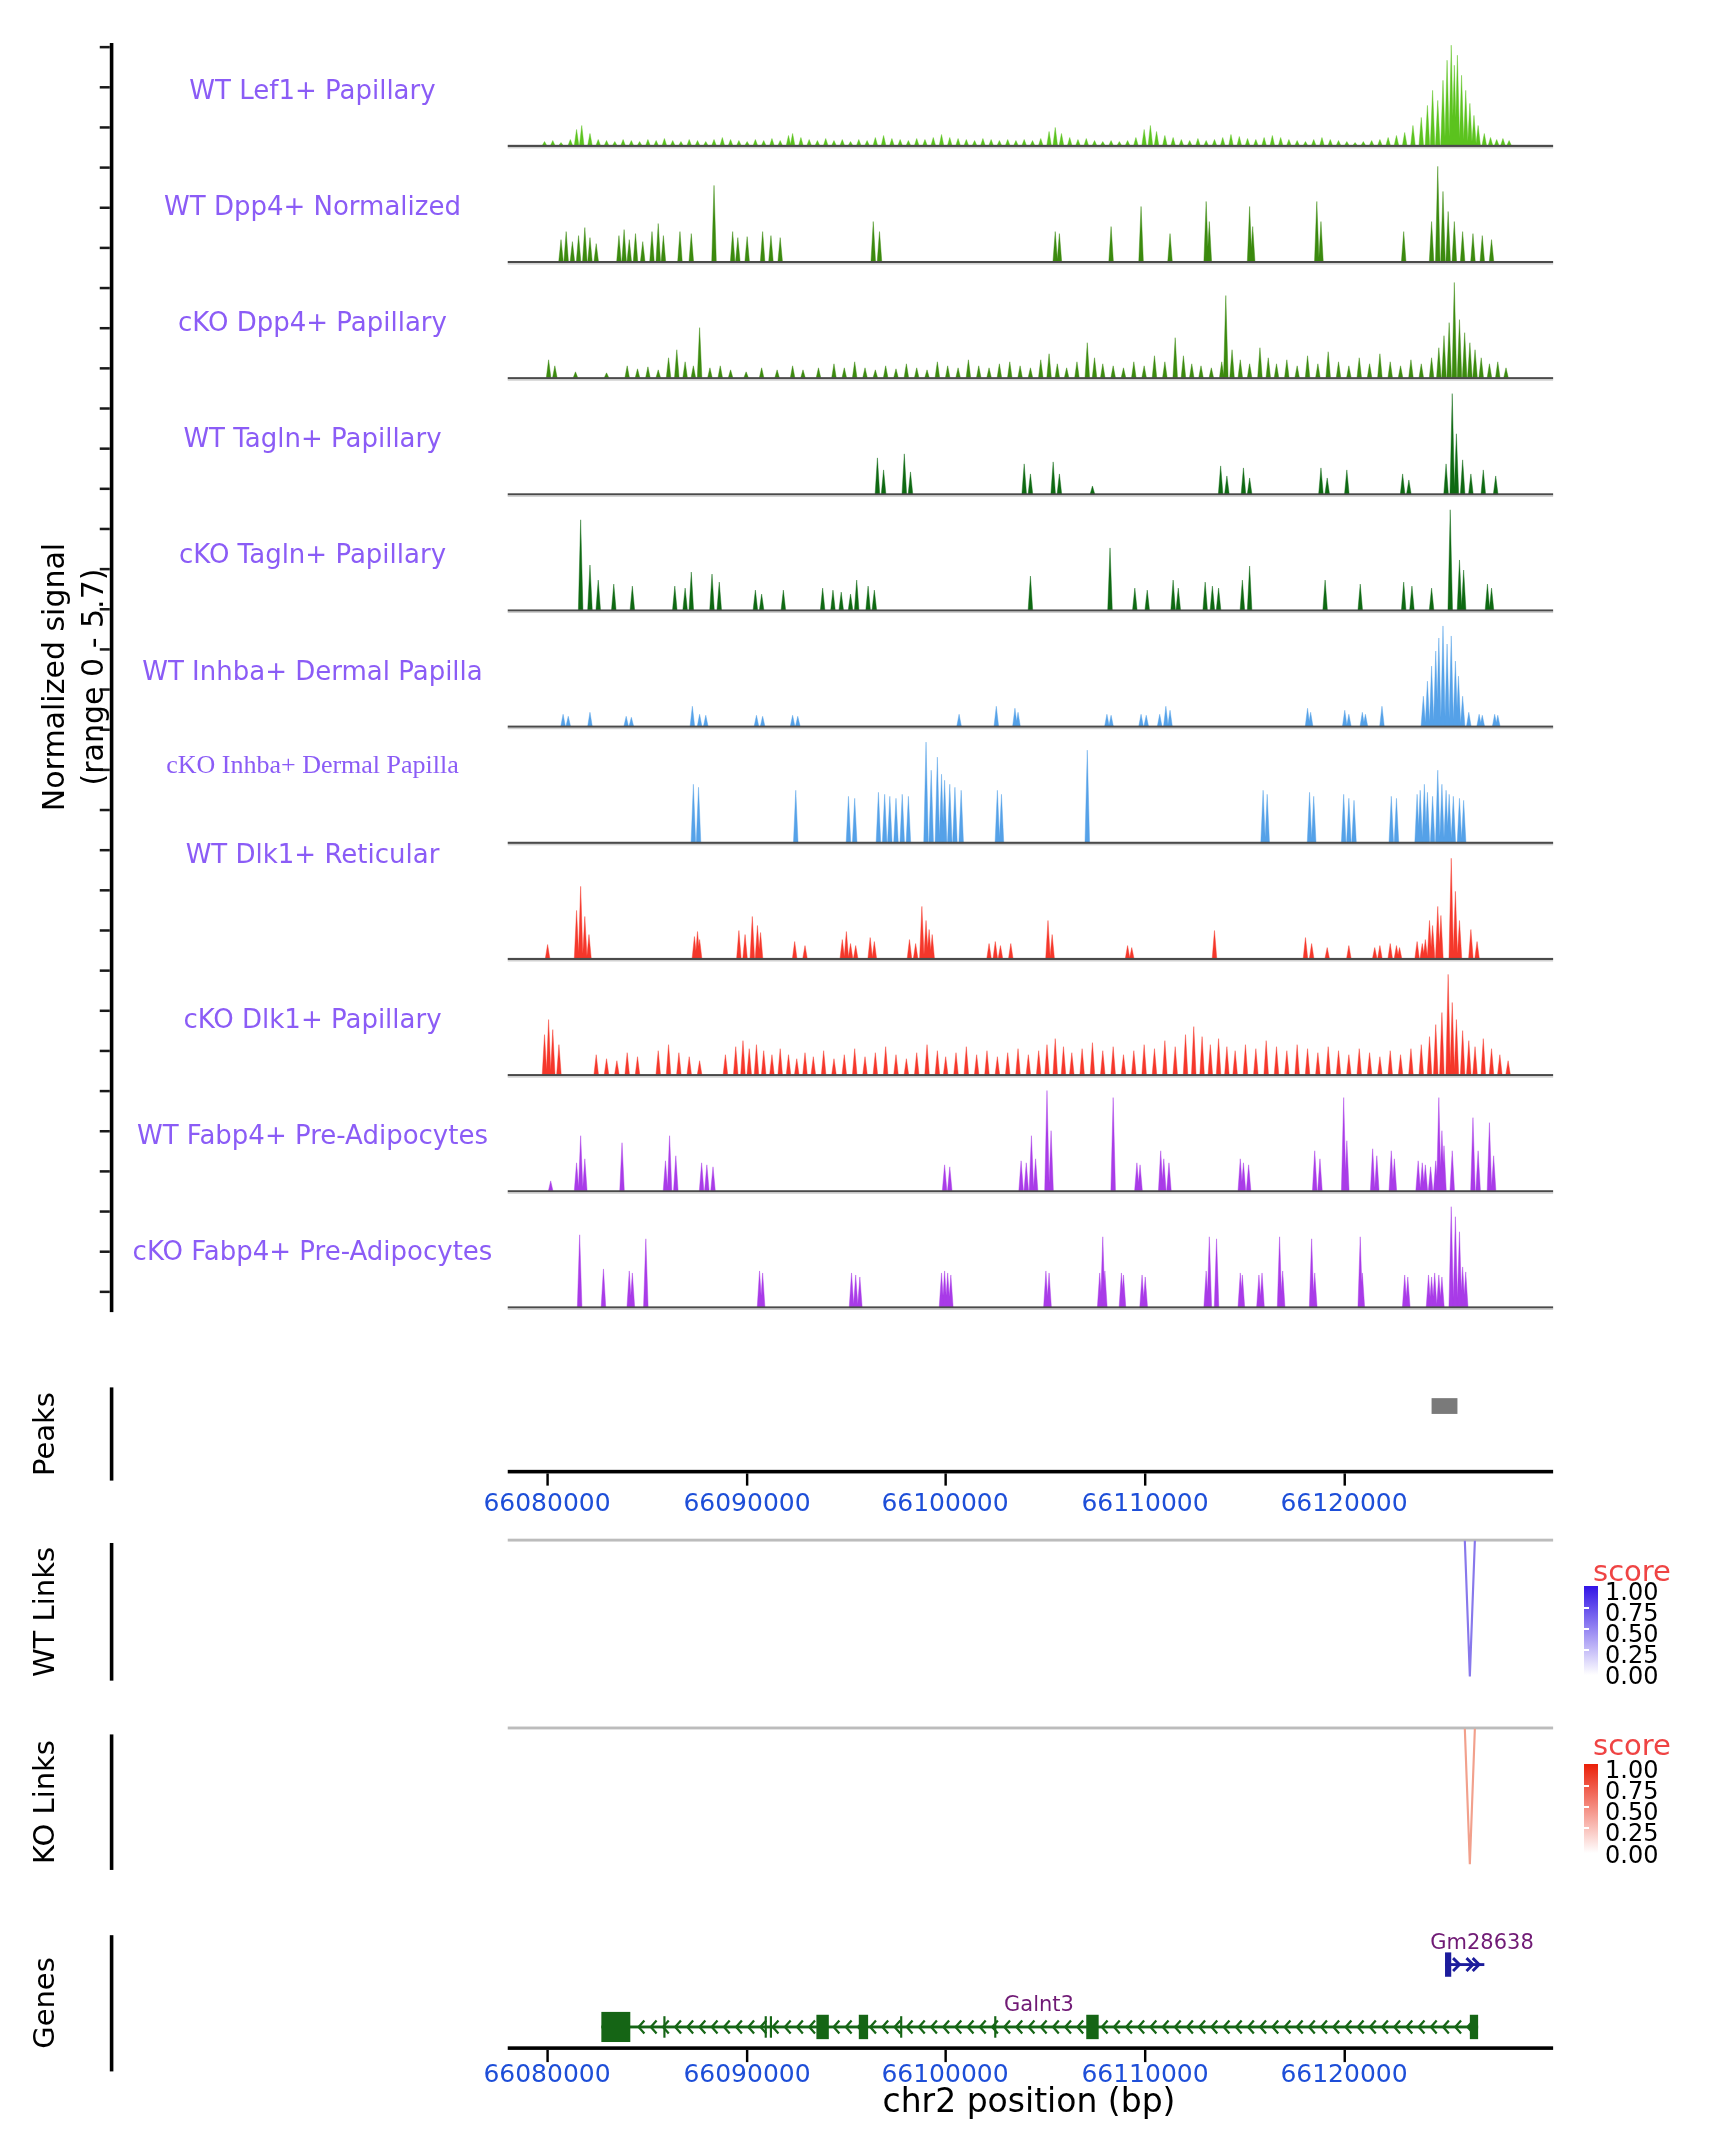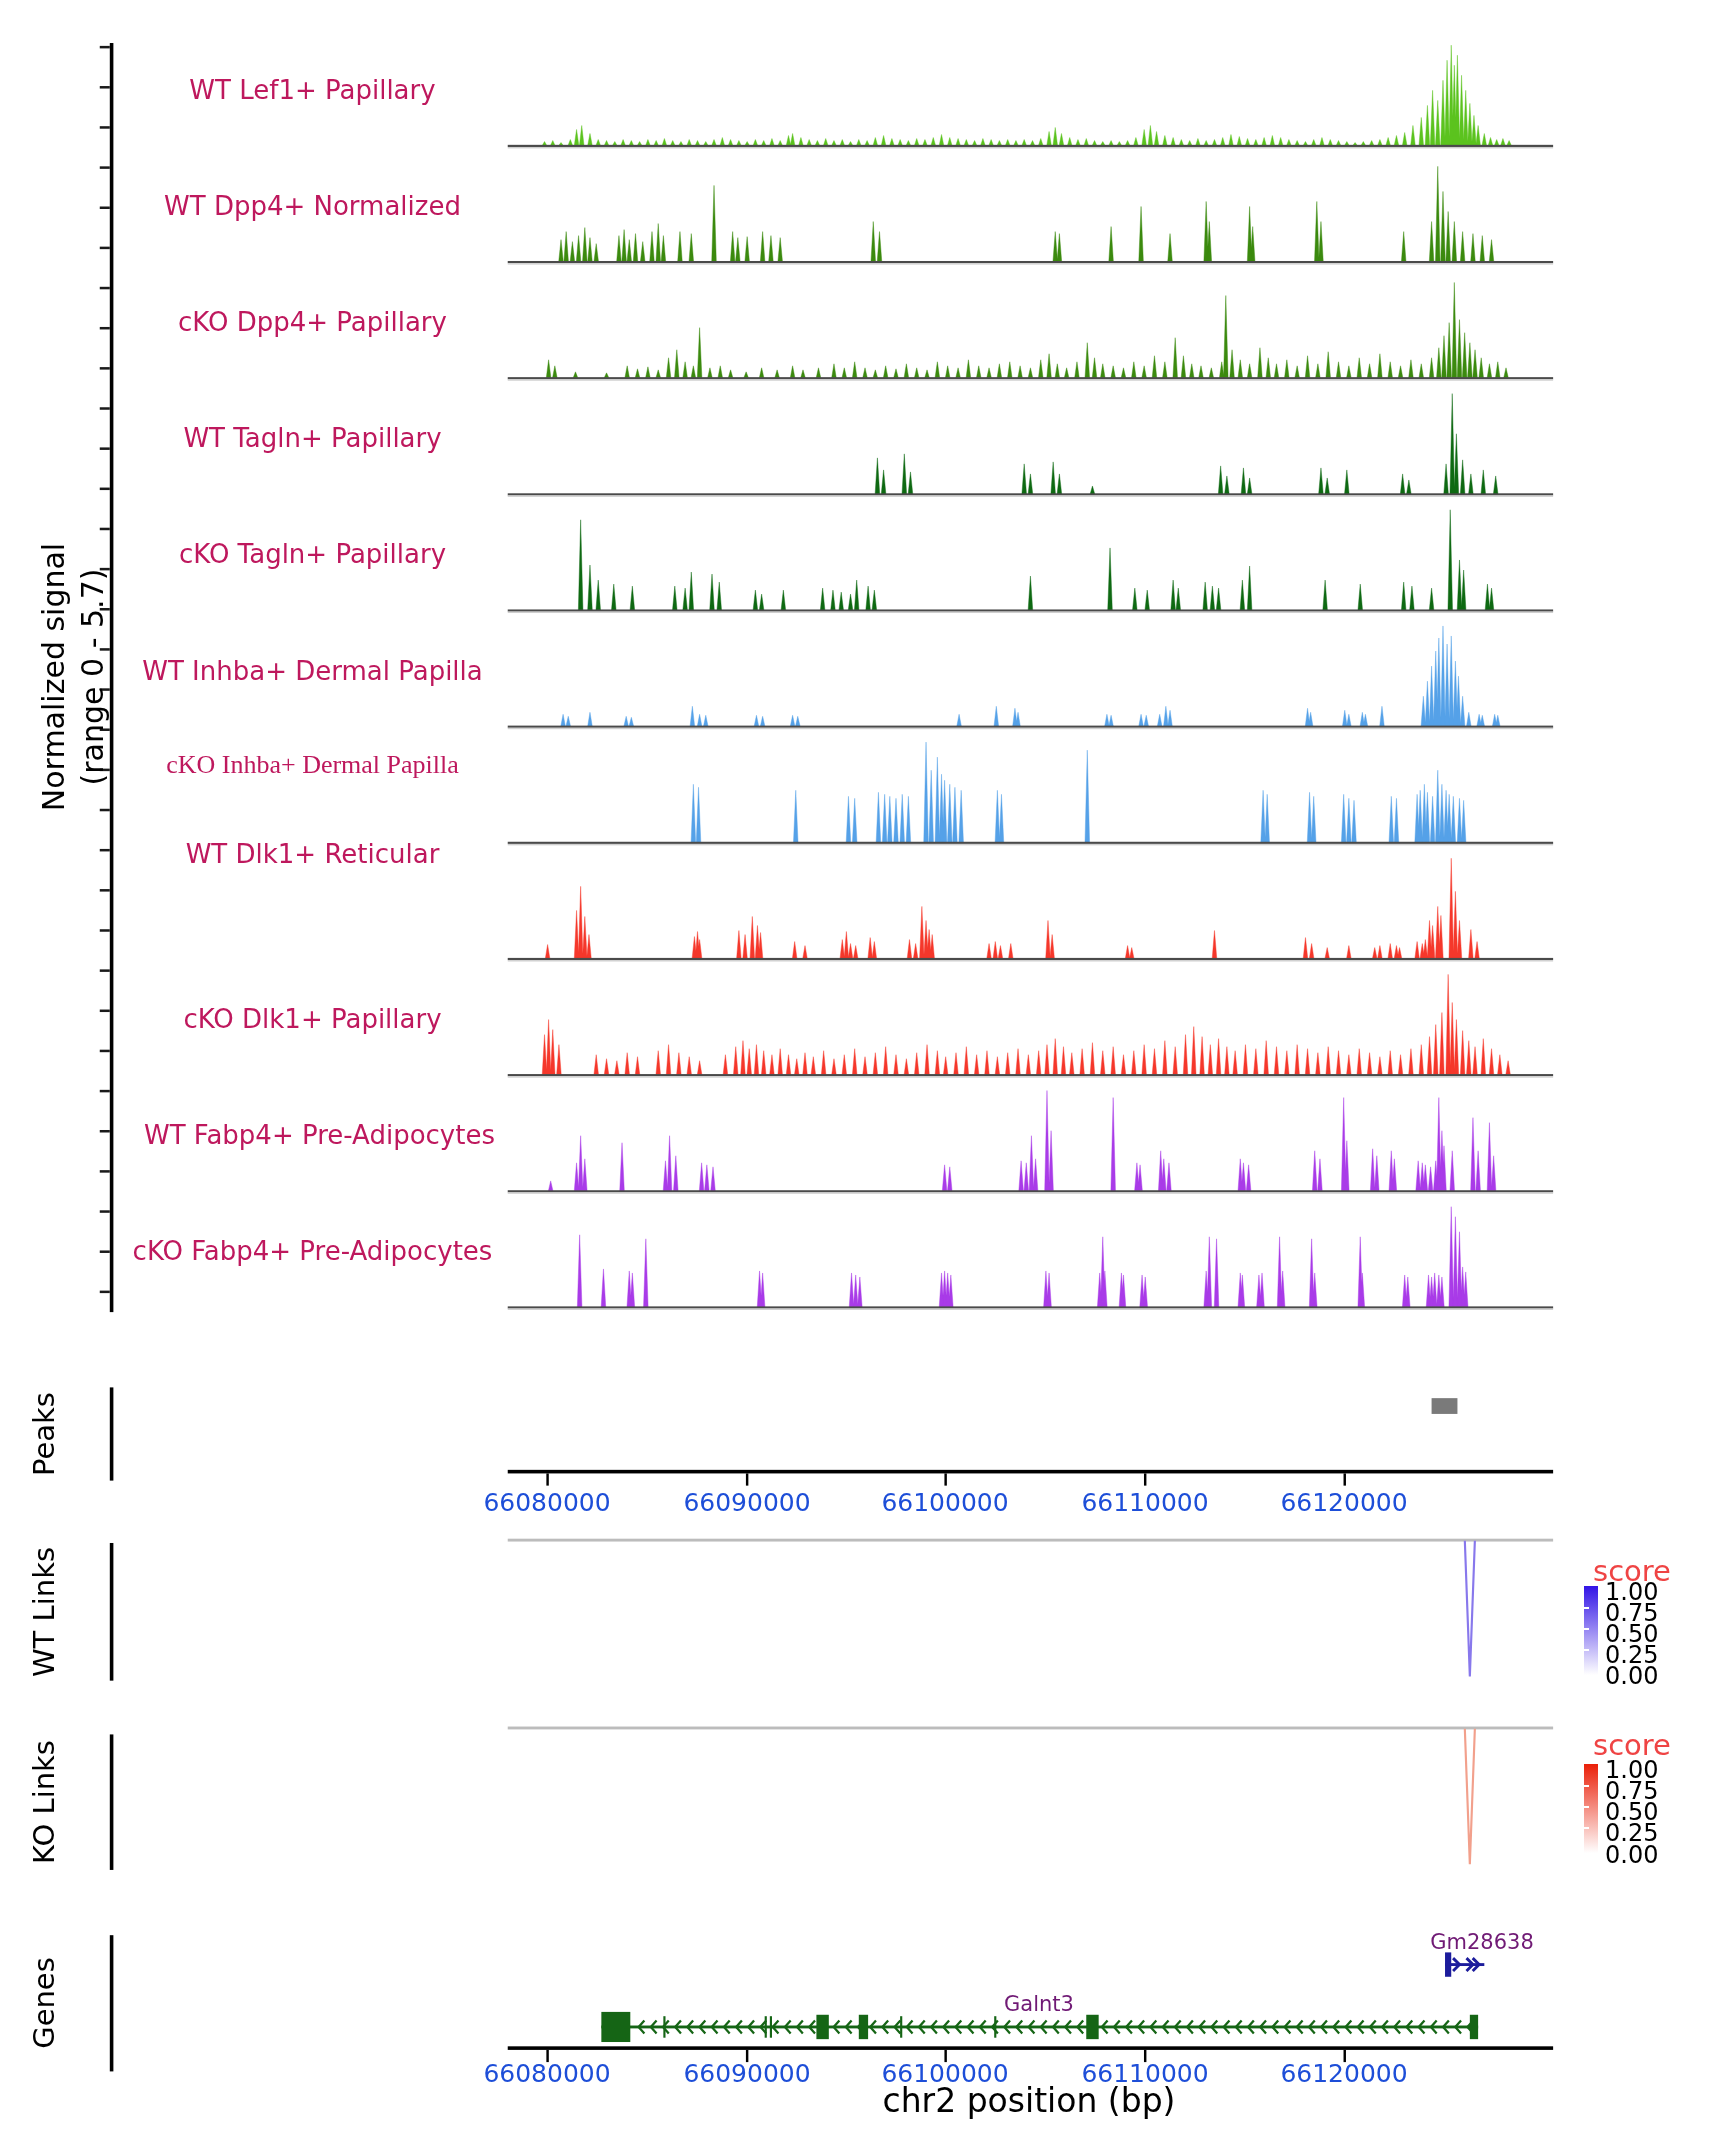--- a/index.html
+++ b/index.html
@@ -4,21 +4,21 @@
 <style>
   html,body{margin:0;padding:0;background:#ffffff;}
   #fig{position:relative;width:1721px;height:2151px;background:#ffffff;overflow:hidden;
        font-family:"DejaVu Sans","Liberation Sans",sans-serif;color:#000;}
   #chart{position:absolute;left:0;top:0;}
   .rot{position:absolute;transform:translate(-50%,-50%) rotate(-90deg);white-space:nowrap;
        text-align:center;}
   .ylab{font-size:30px;line-height:39px;color:#000;}
   .seclab{font-size:29px;color:#000;}
   .track-label{position:absolute;left:129px;width:367px;text-align:center;font-size:26px;
-               line-height:33px;color:#be185d;white-space:nowrap;}
+               line-height:33px;color:#8b5cf6;white-space:nowrap;}
   .gtick{position:absolute;width:172px;text-align:center;font-size:25px;color:#1d4ed8;}
   .xlabel{position:absolute;left:850px;top:2081px;width:358px;text-align:center;
           font-size:33px;color:#000;}
   .legend{position:absolute;left:1571px;width:149px;}
   .legend-title{position:absolute;left:0;width:122px;text-align:center;font-size:29px;color:#ef4444;}
   .legend-bar{position:absolute;left:13px;width:14.3px;height:89px;}
   .legend-val{position:absolute;left:34px;width:93px;font-size:24px;color:#000;text-align:left;}
   .gene-name{position:absolute;text-align:center;font-size:21px;color:#701a75;white-space:nowrap;}
 </style>
 </head>
@@ -258,21 +258,21 @@
   <div id="track-labels">
       <div class="track-label" style="top: 74px;">WT Lef1+ Papillary</div>
       <div class="track-label" style="top: 190px;">WT Dpp4+ Normalized</div>
       <div class="track-label" style="top: 306px;">cKO Dpp4+ Papillary</div>
       <div class="track-label" style="top: 422px;">WT Tagln+ Papillary</div>
       <div class="track-label" style="top: 538px;">cKO Tagln+ Papillary</div>
       <div class="track-label" style="top: 655px;">WT Inhba+ Dermal Papilla</div>
       <div class="track-label" style="top: 748px; font-family: Liberation Serif, serif;">cKO Inhba+ Dermal Papilla</div>
       <div class="track-label" style="top: 838px;">WT Dlk1+ Reticular</div>
       <div class="track-label" style="top: 1003px;">cKO Dlk1+ Papillary</div>
-      <div class="track-label" style="top: 1119px; margin-left: 7px;">WT Fabp4+ Pre-Adipocytes</div>
+      <div class="track-label" style="top: 1119px;">WT Fabp4+ Pre-Adipocytes</div>
       <div class="track-label" style="top: 1235px;">cKO Fabp4+ Pre-Adipocytes</div>
     </div>
 
   <div id="gticks-top">
       <div class="gtick" style="left: 461px; top: 1488px;">66080000</div>
       <div class="gtick" style="left: 661px; top: 1488px;">66090000</div>
       <div class="gtick" style="left: 859px; top: 1488px;">66100000</div>
       <div class="gtick" style="left: 1059px; top: 1488px;">66110000</div>
       <div class="gtick" style="left: 1258px; top: 1488px;">66120000</div>
     </div>

